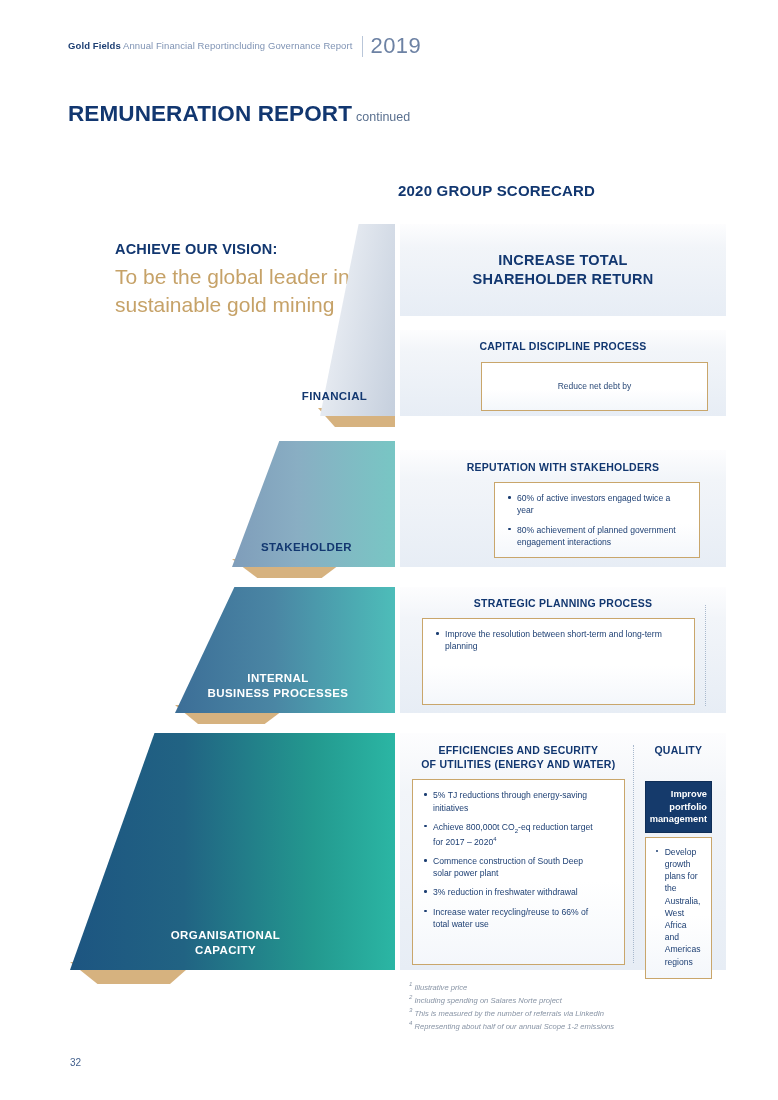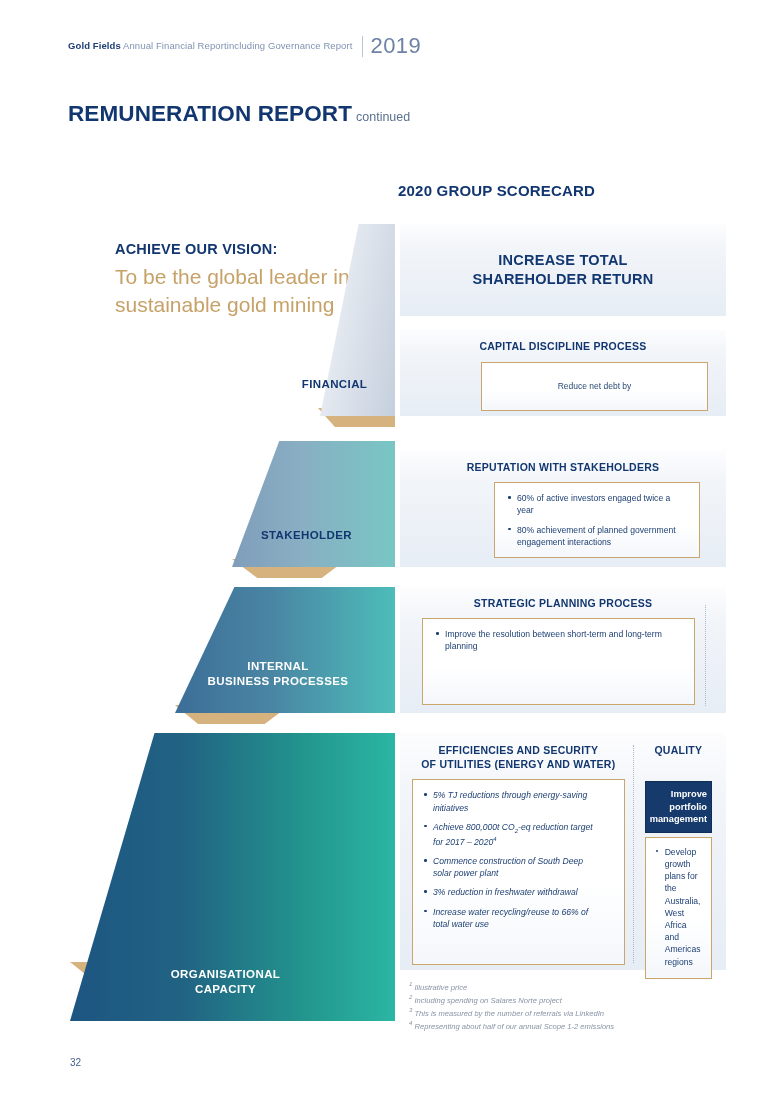--- a/index.html
+++ b/index.html
@@ -110,21 +110,21 @@
     text-align: center;
     display: flex;
     align-items: flex-end;
     justify-content: center;
     box-sizing: border-box;
   }
   .trapezoid .tz-label {
     position: relative;
     z-index: 3;
     line-height: 1.32;
-    padding-bottom: 24px;
+    padding-bottom: 12px;
     padding-right: 14px;
   }
   .tz-shade {
     position: absolute;
     background: #d6b27f;
     z-index: 1;
   }
   .tz-body {
     position: absolute;
     inset: 0;
@@ -160,21 +160,21 @@
   #tz-internal .tz-body {
     background: linear-gradient(90deg, #3c6e97 0%, #4a86a4 45%, #4dbdb9 100%);
     clip-path: polygon(27% 0%, 100% 0%, 100% 100%, 0% 100%);
   }
   #tz-internal .tz-shade {
     left: 0px; top: 118px; width: 115px; height: 19px;
     clip-path: polygon(0% 0%, 100% 0%, 78% 100%, 20% 100%);
   }
 
   
-  #tz-organisational { left: 70px; top: 733px; width: 325px; height: 288px; }
+  #tz-organisational { left: 70px; top: 733px; width: 325px; height: 237px; }
   #tz-organisational .tz-body {
     background: linear-gradient(90deg, #1d5581 0%, #216383 35%, #23998f 75%, #2bb6a4 100%);
     clip-path: polygon(26% 0%, 100% 0%, 100% 100%, 0% 100%);
   }
   #tz-organisational .tz-shade {
     left: 0px; top: 229px; width: 125px; height: 22px;
     clip-path: polygon(0% 0%, 100% 0%, 80% 100%, 22% 100%);
   }
 
   
@@ -274,21 +274,20 @@
     margin-top: 2px;
     height: 218px;
     border-left: 1px dotted #a9b9cd;
   }
   .org-col-right { flex: 1; box-sizing: border-box; padding: 0 14px 0 10px; }
 
   #card-org-left {
     margin-top: 8px;
     height: 186px;
     padding: 9px 24px 0 10px;
-    font-style: italic;
   }
   .quality-head-box {
     margin-top: 24px;
     background: #153a6b;
     color: #ffffff;
     font-size: 9.3px;
     font-weight: bold;
     text-align: right;
     line-height: 1.35;
     padding: 6px 4px;

